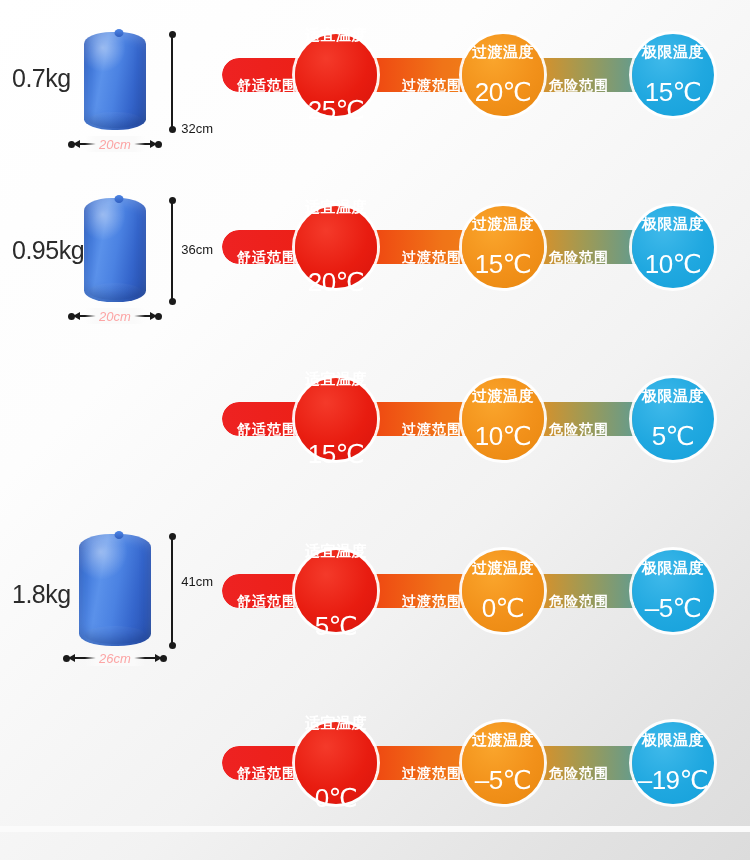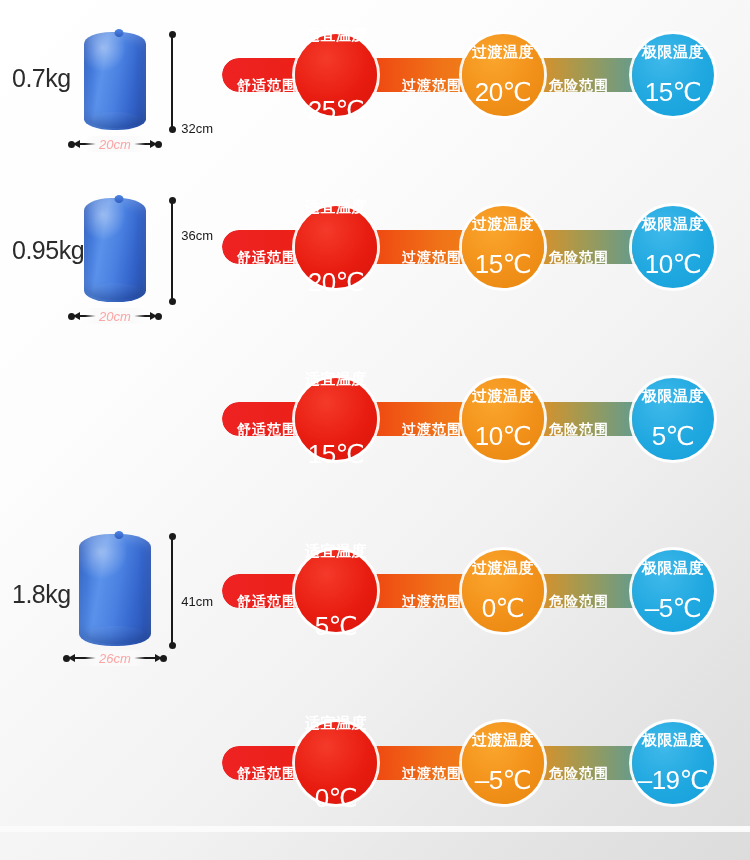--- a/index.html
+++ b/index.html
@@ -317,21 +317,21 @@
       </div>
       <div class="row" style="top: 172px;">
         <div class="left-block">
           <div class="weight-label">0.95kg</div>
           <div class="bag-wrap">
             <div class="bag" style="width:62px;height:104px;">
               <span class="bag-nub"></span>
             </div>
           </div>
           <div class="v-dim" style="top:28px;height:102px;"></div>
-          <div class="v-dim-label" style="top:56px;">36cm</div>
+          <div class="v-dim-label" style="top:70px;">36cm</div>
           <div class="h-dim" style="left:71px;top:143px;width:88px;">
             <span class="h-arrow left"></span>
             <span class="h-arrow right"></span>
             <span class="h-dim-label-bg"></span>
             <span class="h-dim-label">20cm</span>
           </div>
         </div>
         <div class="scale">
           <div class="bar-track">
             <span class="seg seg-comfort"></span>
@@ -381,21 +381,21 @@
       </div>
       <div class="row" style="top: 516px;">
         <div class="left-block">
           <div class="weight-label">1.8kg</div>
           <div class="bag-wrap">
             <div class="bag" style="width:72px;height:112px;">
               <span class="bag-nub"></span>
             </div>
           </div>
           <div class="v-dim" style="top:20px;height:110px;"></div>
-          <div class="v-dim-label" style="top:78px;text-align:center;">41cm</div>
+          <div class="v-dim-label" style="top:58px;text-align:center;">41cm</div>
           <div class="h-dim" style="left:66px;top:141px;width:98px;">
             <span class="h-arrow left"></span>
             <span class="h-arrow right"></span>
             <span class="h-dim-label-bg"></span>
             <span class="h-dim-label">26cm</span>
           </div>
         </div>
         <div class="scale">
           <div class="bar-track">
             <span class="seg seg-comfort"></span>

